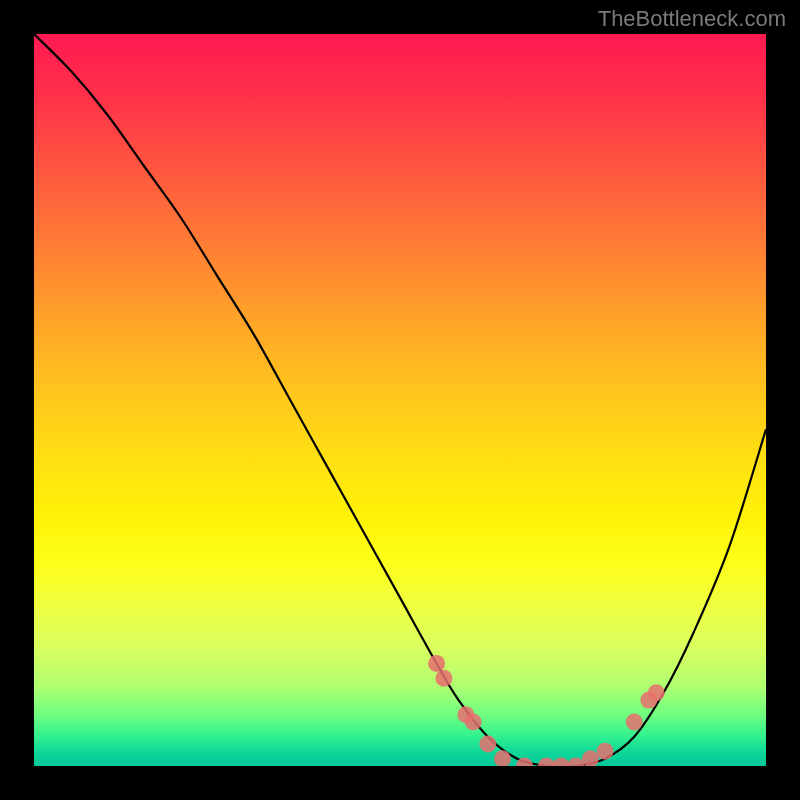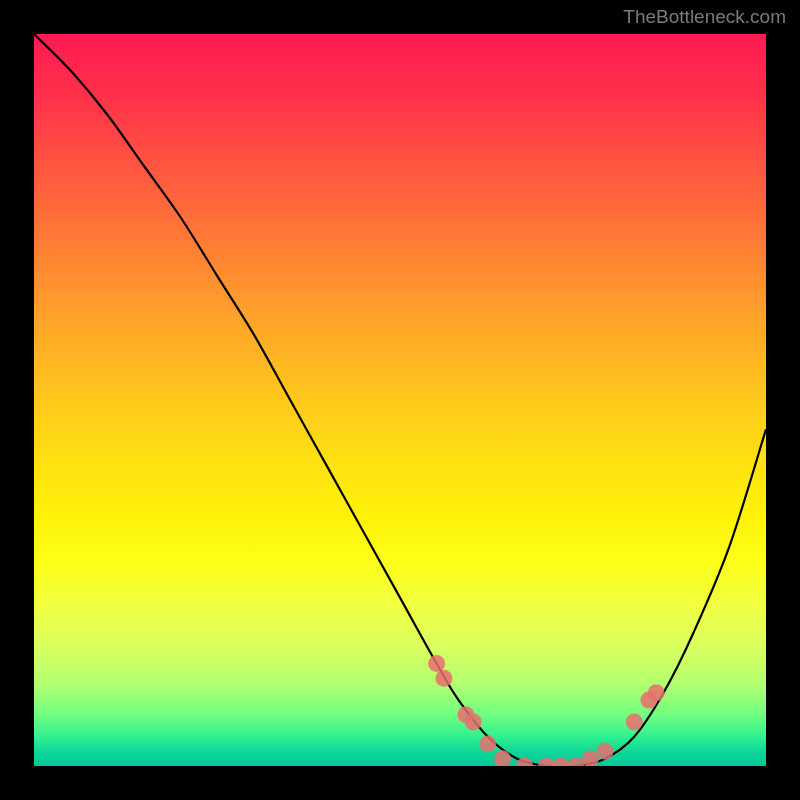--- a/index.html
+++ b/index.html
@@ -8,21 +8,21 @@
     height: 800px;
     background: #000;
     position: relative;
     font-family: Arial, sans-serif;
   }
   .watermark {
     position: absolute;
     top: 6px;
     right: 14px;
     color: #7a7a7a;
-    font-size: 19px;
+    font-size: 22px;
     font-weight: 500;
     z-index: 10;
   }
   .chart-area {
     position: absolute;
     left: 34px;
     top: 34px;
     width: 732px;
     height: 732px;
     overflow: hidden;

